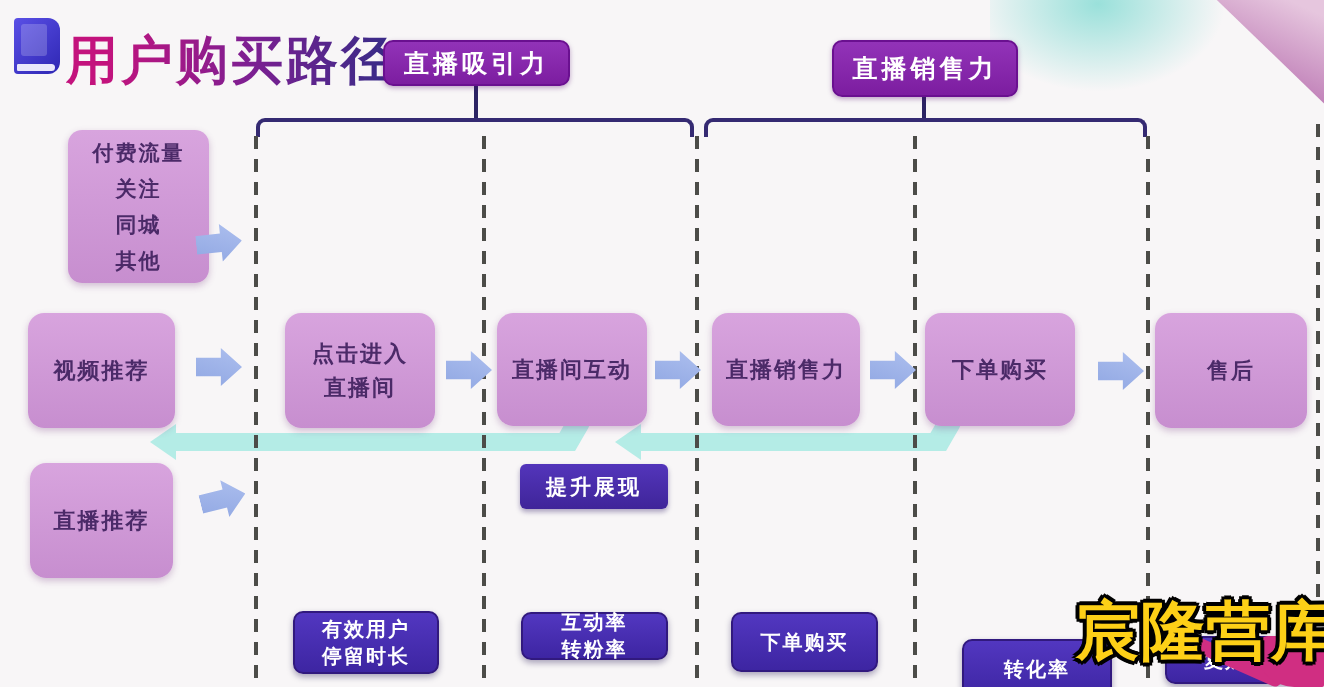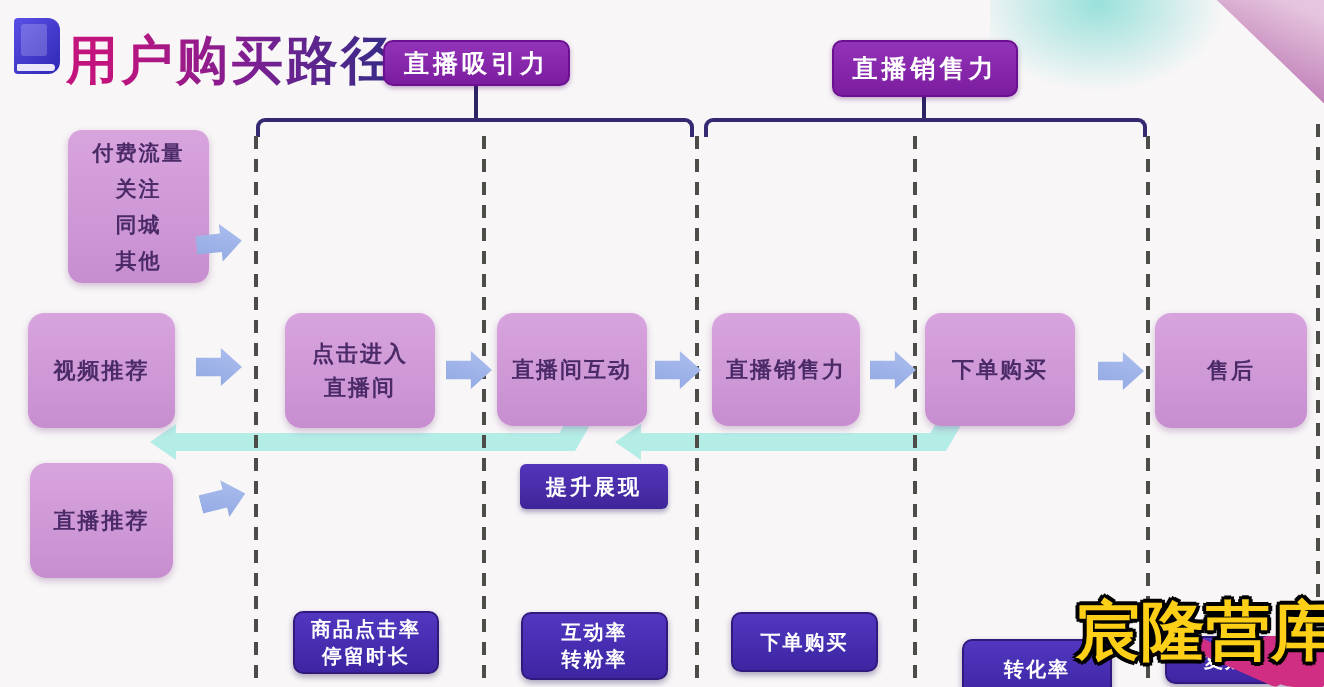--- a/index.html
+++ b/index.html
@@ -91,21 +91,21 @@
     border-radius:6px; color:#fff; font-size:21px; font-weight:bold; letter-spacing:3px;
     box-shadow:0 3px 5px rgba(30,10,90,.35); }
 
   
   .metric { position:absolute; z-index:5; display:flex; flex-direction:column; align-items:center; justify-content:center;
     background:linear-gradient(180deg,#5237c0,#3d25a2); border:2px solid #31197e; border-radius:10px;
     color:#fff; font-size:20px; font-weight:bold; letter-spacing:2px; line-height:27px; text-align:center;
     box-shadow:0 3px 6px rgba(20,5,70,.35); }
   .m1 { left:30px; top:612px; width:143px; height:63px; }
   .m2 { left:293px; top:611px; width:146px; height:63px; }
-  .m3 { left:521px; top:612px; width:147px; height:68px; }
+  .m3 { left:521px; top:612px; width:147px; height:48px; }
   .m4 { left:731px; top:612px; width:147px; height:60px; }
   .m5 { left:962px; top:611px; width:150px; height:61px;margin-top:28px; }
   .m6 { left:1165px; top:636px; width:142px; height:48px; z-index:28; }
 
   
   .watermark { position:absolute; left:1076px; top:588px; z-index:60; font-size:64px; font-weight:900;
     color:#fdd017; letter-spacing:1px; white-space:nowrap;
     text-shadow:4px 0 #000,-4px 0 #000,0 4px #000,0 -4px #000,3px 3px #000,-3px 3px #000,3px -3px #000,-3px -3px #000; }
 </style>
 </head>
@@ -184,21 +184,21 @@
   <div class="barrow ba-2"></div>
   <div class="barrow ba-3"></div>
   <div class="barrow ba-4"></div>
   <div class="barrow ba-5"></div>
   <div class="barrow ba-6"></div>
   <div class="barrow ba-7"></div>
 
   <div class="boost">提升展现</div>
 
   <div class="metric m2">
-    <span>商品点击率</span>
+    <span>有效用户</span>
     <span>停留时长</span>
   </div>
   <div class="metric m3">
     <span>互动率</span>
     <span>转粉率</span>
   </div>
   <div class="metric m4">
     <span>下单购买</span>
   </div>
   <div class="metric m5">

